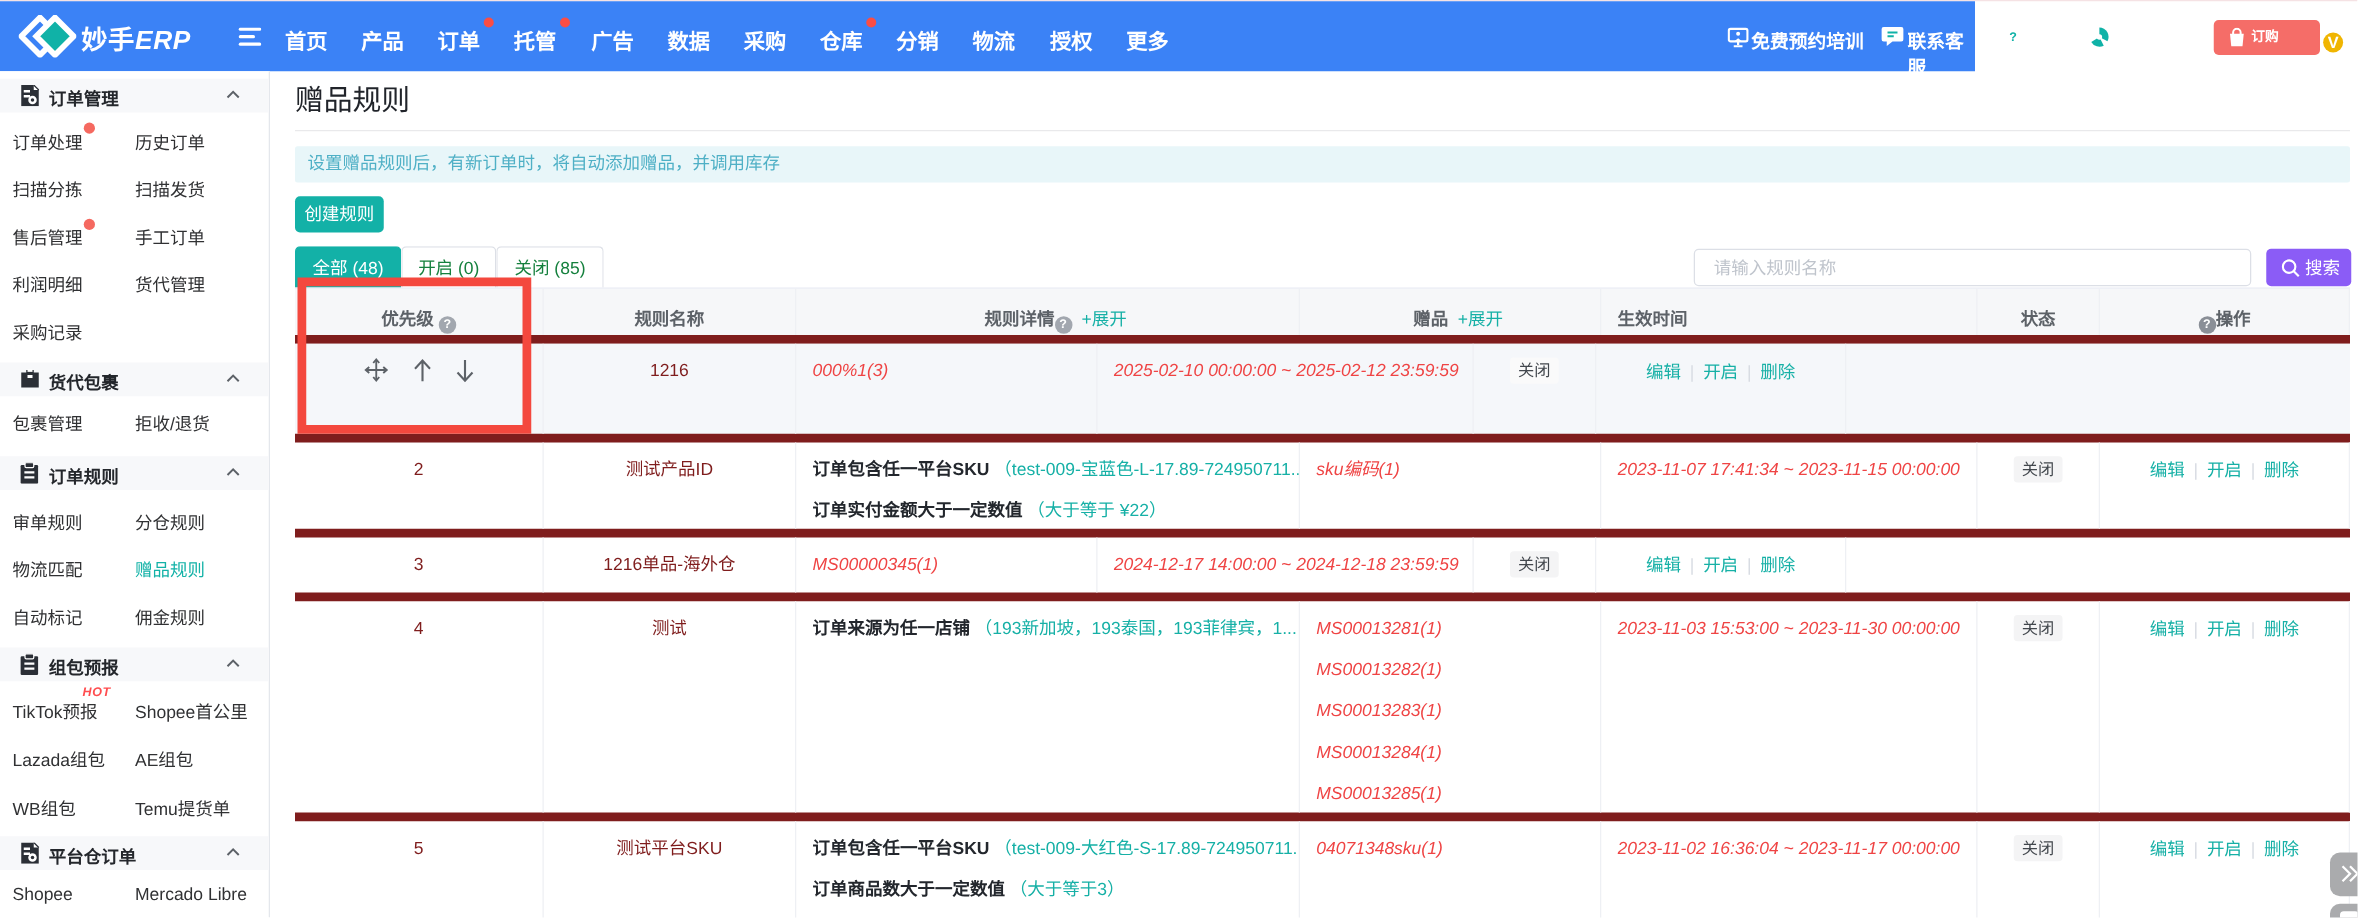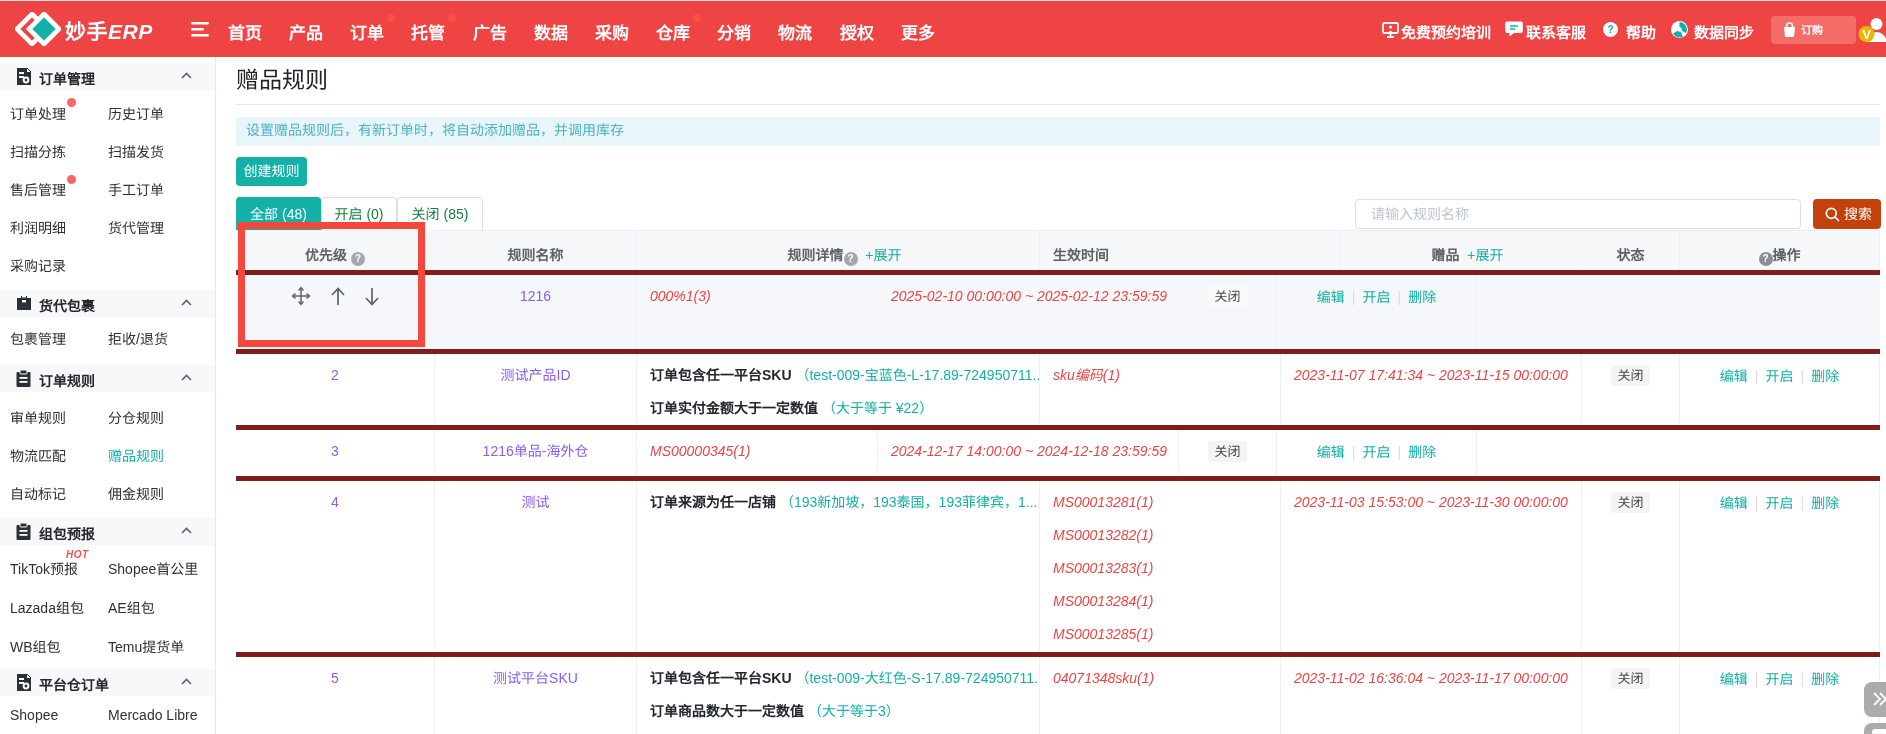--- a/index.html
+++ b/index.html
@@ -3,21 +3,21 @@
 <meta charset="utf-8">
 <title>赠品规则</title>
 <style>
   * { box-sizing: border-box; margin: 0; padding: 0; }
   html,body { width:1886px; height:734px; overflow:hidden; }
   body { font-family:"Liberation Sans", sans-serif; position:relative; background:#fff; color:#303133; }
   .abs { position:absolute; }
 
   
   .topstrip { position:absolute; left:0; top:0; width:1886px; height:1px; background:#f5e2e4; }
-  .nav { position:absolute; left:0; top:1px; width:1886px; height:56px; background:#ef4444; }
+  .nav { position:absolute; left:0; top:1px; width:1580px; height:56px; background:#3b82f6; }
   .logo-txt { position:absolute; left:65px; top:14px; color:#fff; font-size:21px; font-weight:700; letter-spacing:0.5px; }
   .logo-txt i { font-style:italic; font-weight:700; }
   .navitem { position:absolute; top:18px; color:#fff; font-size:17px; font-weight:700; white-space:nowrap; }
   .navdot { position:absolute; width:8px; height:8px; border-radius:50%; background:#fb4d44; top:13px; }
   .nav-r { position:absolute; top:0; color:#fff; font-size:15px; font-weight:700; }
   .buy-btn { position:absolute; left:1771px; top:15px; width:85px; height:28px; background:#f56d68; border-radius:4px; color:#fff; font-size:11px; font-weight:700; line-height:28px; }
 
   
   .side { position:absolute; left:0; top:57px; width:216px; height:677px; background:#fff; border-right:1px solid #e4e7ec; }
   .sgroup { position:absolute; left:0; width:215px; height:27px; background:#f7f8fa; }
@@ -36,40 +36,40 @@
   .hr1 { position:absolute; left:236px; top:104px; width:1644px; height:1px; background:#e9e9eb; }
   .banner { position:absolute; left:236px; top:117px; width:1644px; height:29px; background:#e8f6f9; border-radius:2px; font-size:14px; color:#4fb0c6; line-height:27px; padding-left:10px; }
   .create-btn { position:absolute; left:236px; top:157px; width:71px; height:29px; background:#13b1a7; border-radius:4px; color:#fff; font-size:14px; text-align:center; line-height:29px; }
 
   
   .tab { position:absolute; top:197px; height:34px; font-size:14px; text-align:center; line-height:33px; background:#fff; border:1px solid #dcdfe6; border-bottom:none; border-radius:4px 4px 0 0; color:#15803d; }
   .tab.on { background:#13b1a7; color:#fff; border-color:#13b1a7; }
 
   
   .search-inp { position:absolute; left:1355px; top:199px; width:446px; height:30px; border:1px solid #dcdfe6; border-radius:4px; background:#fff; font-size:14px; color:#bfc4cc; line-height:28px; padding-left:15px; }
-  .search-btn { position:absolute; left:1813px; top:199px; width:68px; height:30px; background:#c2410c; border-radius:4px; color:#fff; font-size:14px; line-height:30px; text-align:center; }
+  .search-btn { position:absolute; left:1813px; top:199px; width:68px; height:30px; background:#8b5cf6; border-radius:4px; color:#fff; font-size:14px; line-height:30px; text-align:center; }
 
   
   .tbl { position:absolute; left:236px; top:230px; width:1644px; }
-  .trow { display:flex; width:1644px; border-bottom:5px solid #7f1d1d; }
+  .trow { display:flex; width:1644px; border-bottom:7px solid #7f1d1d; }
   .trow.head { background:#f6f7f9; height:45px; font-weight:700; color:#5d6268; border-top:1px solid #ebeef5;}
   .tc { flex:none; border-right:1px solid #eef0f4; padding-top:11px; font-size:14px; }
   .tc.c6 { border-right:1px solid #eef0f4; }
   .c0{width:199px; text-align:center;}
   .c1{width:202px; text-align:center;}
   .c2{width:403px; text-align:left; padding-left:13px; padding-right:0;}
   .c3{width:241px; text-align:left; padding-left:13px;}
   .c4{width:301px; text-align:left; padding-left:13px;}
   .c5{width:98px;  text-align:center;}
   .c6{width:200px; text-align:center;}
   .head .tc { padding-top:13px; font-size:14px; }
   .ln { height:21px; line-height:21px; margin-bottom:12px; white-space:nowrap; overflow:hidden; }
   .b { font-weight:700; color:#23272d; }
   .tl { color:#16b0a6; }
-  .gy { color:#8b5cf6; }
+  .gy { color:#7f1d1d; }
   .dk { color:#ef4444;font-style:italic; }
   .tag { display:inline-block; height:21px; line-height:21px; padding:0 6px; background:#f4f4f5; border-radius:3px; color:#42474d; font-size:13px; }
   .ops a { color:#16b0a6; text-decoration:none; }
   .sep { color:#d8dce3; padding:0 7px; }
   .qm { display:inline-block; width:14px; height:14px; border-radius:50%; background:#a2a7af; color:#fff; font-size:10px; font-weight:700; line-height:14px; text-align:center; vertical-align:-2px; }
 
   
   .redrect { position:absolute; left:238px; top:222px; width:187px; height:125px; border:7px solid #f4483e; z-index:30; }
 
   
@@ -262,22 +262,22 @@
       <path d="M10 10 L14 14" stroke="#fff" stroke-width="1.7"></path>
     </svg>
     <span style="position:absolute;left:31px;top:0;">搜索</span>
   </div>
 
   <div class="tbl">
     <div class="trow head">
       <div class="tc c0">优先级 <span class="qm">?</span></div>
       <div class="tc c1">规则名称</div>
       <div class="tc c2" style="text-align:center;">规则详情<span class="qm">?</span>&nbsp;&nbsp;<span class="tl" style="font-weight:400;">+展开</span></div>
+      <div class="tc c3" style="text-align:center;">赠品&nbsp;&nbsp;<span class="tl" style="font-weight:400;">+展开</span></div>
       <div class="tc c4">生效时间</div>
-      <div class="tc c3" style="text-align:center;">赠品&nbsp;&nbsp;<span class="tl" style="font-weight:400;">+展开</span></div>
       <div class="tc c5">状态</div>
       <div class="tc c6"><span class="qm" style="background:#8a8f97;">?</span>操作</div>
     </div>
 
     <div class="trow" style="height:79px;background:#f5f7fa;">
       <div class="tc c0">
         <svg style="vertical-align:-4px;margin-left:1px;" width="20" height="20" viewBox="0 0 20 20">
           <g stroke="#5d6268" stroke-width="1.5" fill="none">
             <path d="M2 10 h16 M10 2 v16"></path>
             <path d="M7.6 4.4 L10 1.6 L12.4 4.4"></path>

